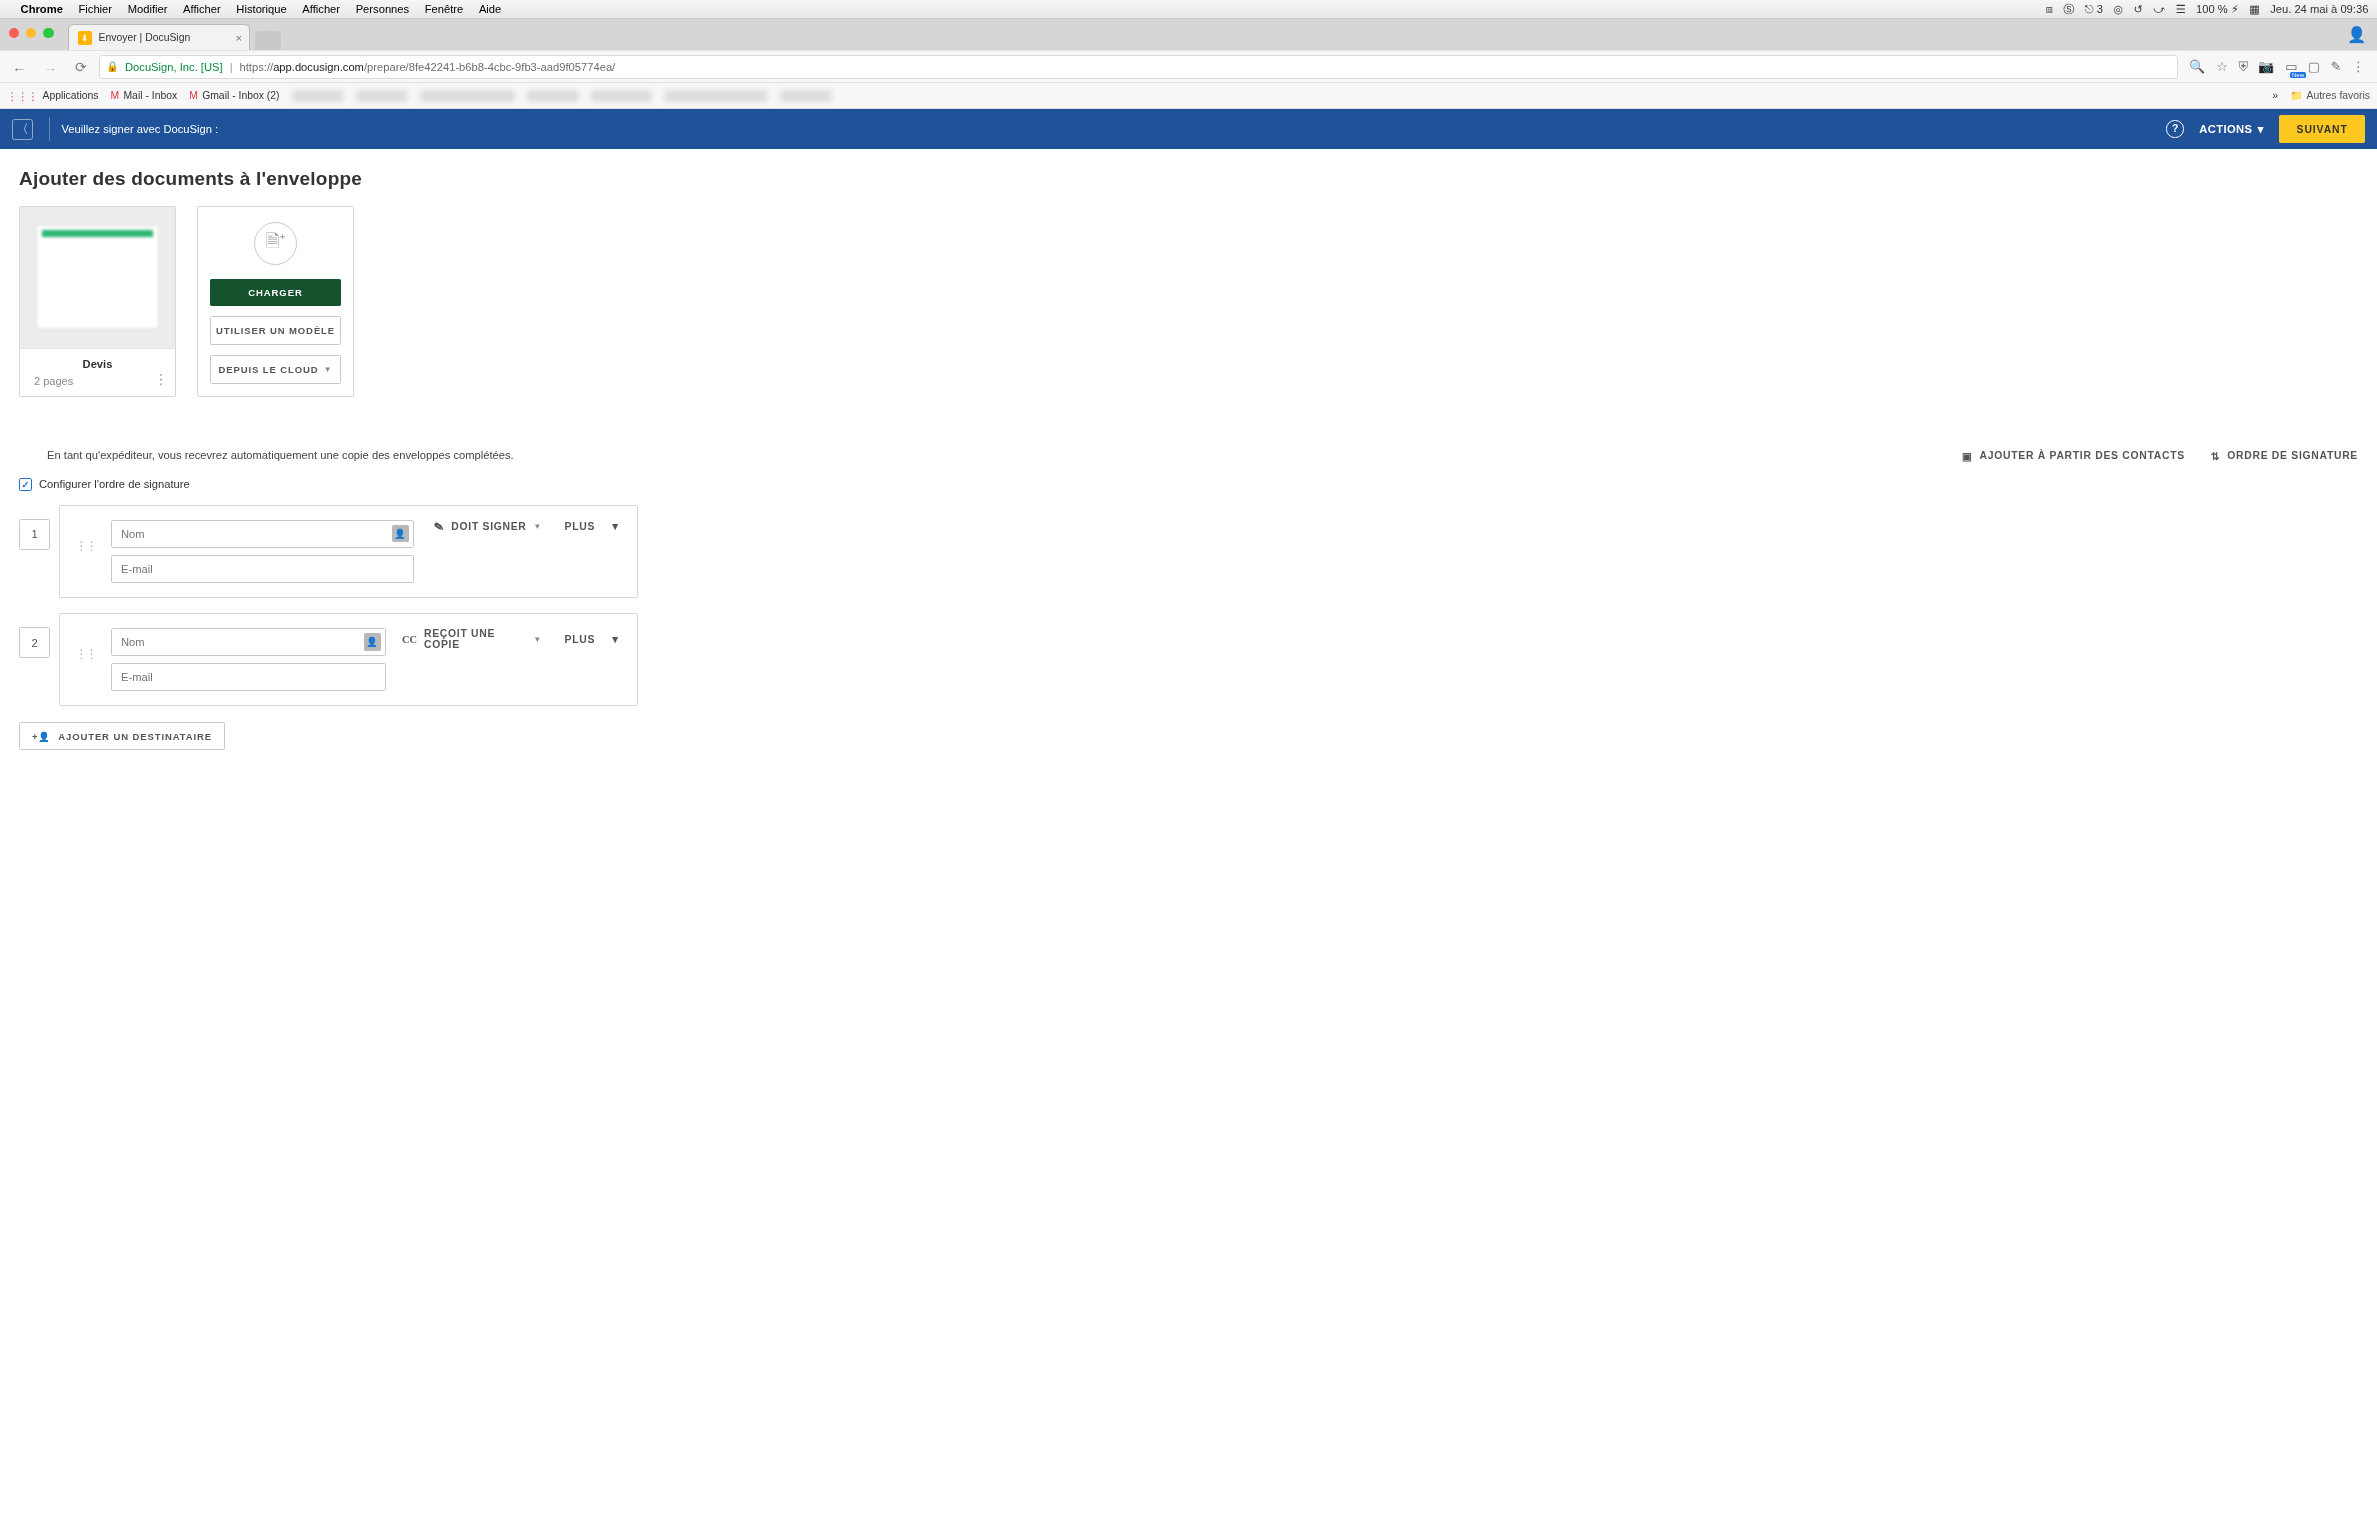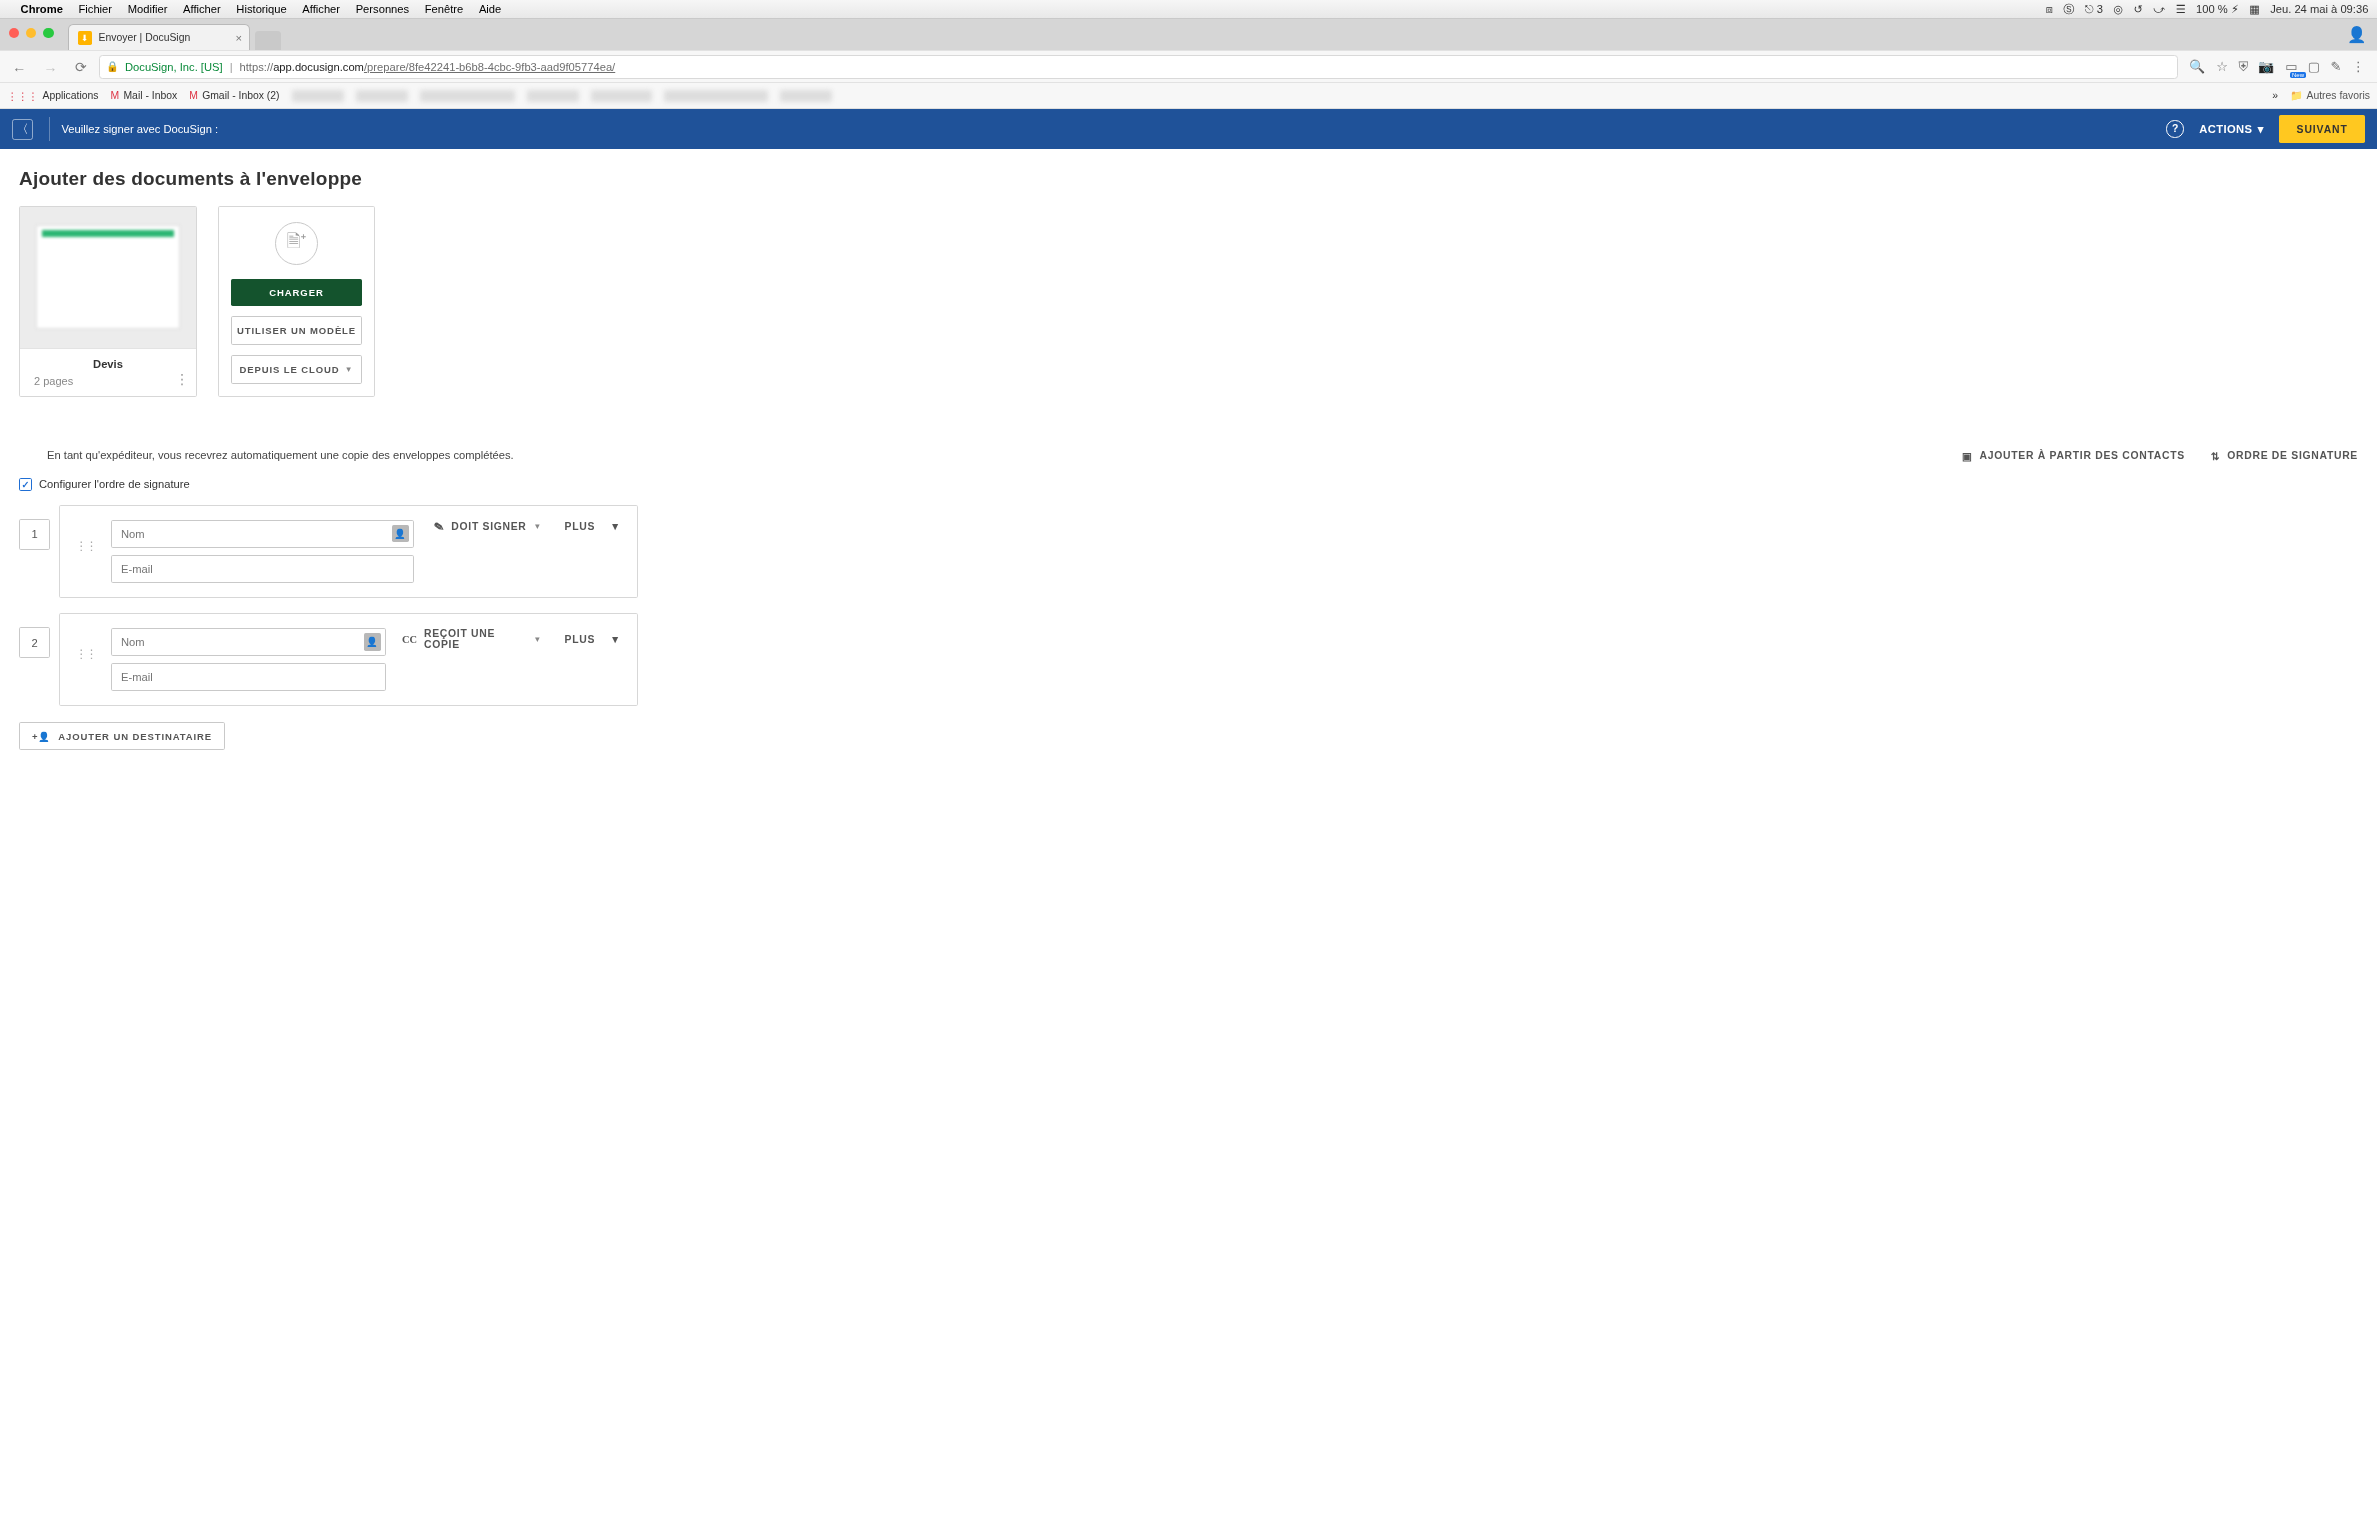--- a/index.html
+++ b/index.html
@@ -25,21 +25,21 @@
 .chrome-profile { position:absolute; right:10.4px; top:7px; color:#777; font-size:15.6px;}
 
 .omnibox-row { height: 33px; background: #f7f7f7; border-top: 0.9px solid #e2e2e2; border-bottom: 0.9px solid #e2e2e2; display: flex; align-items: center; padding: 0 7px; gap: 7px; }
 .nav-btn { color: #7a7a7a; font-size: 14px; padding: 3.5px 5.2px; }
 .nav-btn.disabled { color: #c0c0c0; }
 .omnibox { flex: 1; height: 24px; background: #fff; border: 0.9px solid #d9d9d9; border-radius: 3.5px; display: flex; align-items: center; padding: 0 7px; font-size: 11.2px; }
 .omnibox .lock { color: #0a8a3a; margin-right: 5.2px; font-size: 10.4px; }
 .omnibox .ev { color: #0a8a3a; margin-right: 7px; }
 .omnibox .sep { color: #9a9a9a; margin-right: 7px; }
 .omnibox .url-host { color: #222; }
-.omnibox .url-path { color: #6e6e6e; text-decoration: underline; }
+.omnibox .url-path { color: #6e6e6e; }
 .omni-icons { display:flex; gap:10.4px; color:#6e6e6e; font-size:13px; padding:0 5.2px;}
 .omni-icons .newbadge { position:relative; }
 .omni-icons .newbadge::after { content:"New"; position:absolute; bottom:-3.5px; left:5.2px; font-size:6px; background:#1a73e8; color:#fff; padding:0 1.7px; border-radius:1.7px;}
 
 .bookmarks-row { height: 26px; background: #f7f7f7; border-bottom: 0.9px solid #dfdfdf; display: flex; align-items: center; padding: 0 7px; gap: 12px; font-size: 10.4px; color: #333; }
 .bookmarks-row .bm { display:flex; align-items:center; gap:4.3px; }
 .bookmarks-row .blur { filter: blur(2.6px); background:#ddd; height:12px; border-radius:2.6px; }
 .bookmarks-row .spacer { flex:1; }
 .bookmarks-row .folder { display:flex; align-items:center; gap:3.5px; color:#555;}
 
@@ -51,21 +51,21 @@
 .ds-header .right { margin-left: auto; display: flex; align-items: center; gap: 15.6px; }
 .ds-header .help { width:17.3px; height:17.3px; border:1.7px solid #fff; border-radius:50%; display:flex; align-items:center; justify-content:center; font-size:10.4px; font-weight:700;}
 .ds-header .actions { font-size: 11.2px; font-weight:600; letter-spacing:0.4px; display:flex; align-items:center; gap:5.2px;}
 .ds-header .next-btn { background: #ffc820; color: #333; font-weight:700; font-size:10.4px; letter-spacing:0.9px; padding: 8.6px 17.3px; border-radius:1.7px; }
 
 
 .page { padding: 19px; }
 .section-title { font-size: 19px; font-weight: 600; color: #333; margin-bottom: 15.6px; letter-spacing:0.2px;}
 .docs-row { display: flex; gap: 21px; align-items: stretch; }
 
-.doc-card { width: 178px; border: 0.9px solid #d7d7d7; border-radius: 1.7px; background:#fff; display:flex; flex-direction:column;}
+.doc-card { width: 157px; border: 0.9px solid #d7d7d7; border-radius: 1.7px; background:#fff; display:flex; flex-direction:column;}
 .doc-preview { background:#ececec; flex:1; padding:15.6px; display:flex; align-items:center; justify-content:center;}
 .doc-preview .sheet { width: 100%; height: 104px; background:#fff; border:0.9px solid #ddd; filter: blur(1.7px); position:relative;}
 .doc-preview .sheet::before { content:""; position:absolute; top:3.5px; left:5.2px; right:5.2px; height:7px; background:#2bb673;}
 .doc-info { border-top:0.9px solid #e3e3e3; padding:8.6px 7px; display:flex; flex-direction:column; align-items:center; position:relative;}
 .doc-info .name { font-weight:700; font-size:11.2px; }
 .doc-info .pages { font-size:11px; color:#888; align-self:flex-start; margin-top:5.2px; margin-left:7px;}
 .doc-info .menu { position:absolute; right:8.6px; bottom:8.6px; color:#999; font-size:14px; letter-spacing:-1.7px;}
 
 .add-card { width: 157px; border: 0.9px solid #d7d7d7; border-radius:1.7px; padding: 15.6px 12px 12px; display:flex; flex-direction:column; align-items:center; gap:10.4px; position:relative;}
 .add-card .circle-icon { width:43px; height:43px; border:0.9px solid #c9c9c9; border-radius:50%; display:flex; align-items:center; justify-content:center; color:#9a9a9a; font-size:17.3px; margin-bottom:3.5px;}

